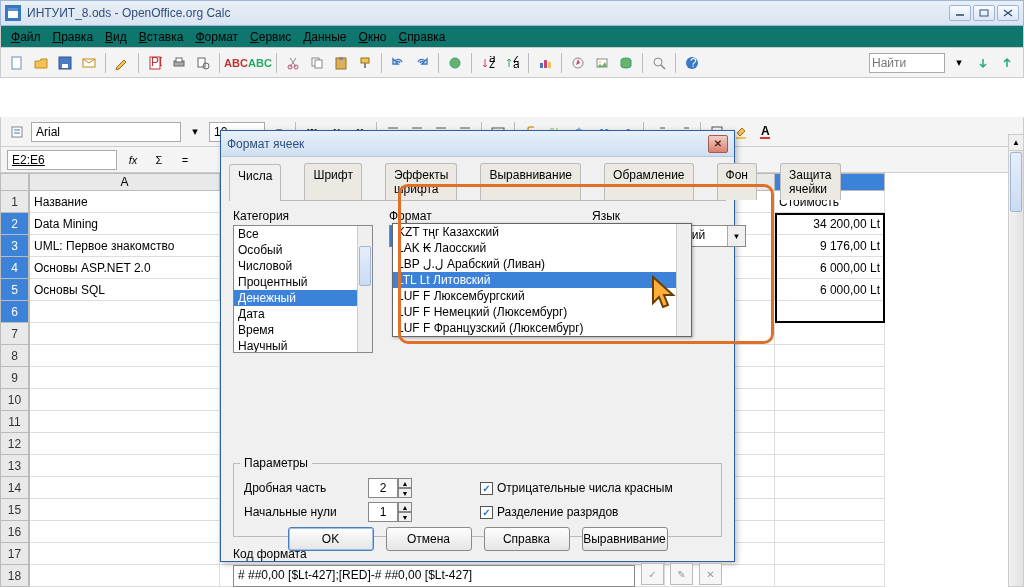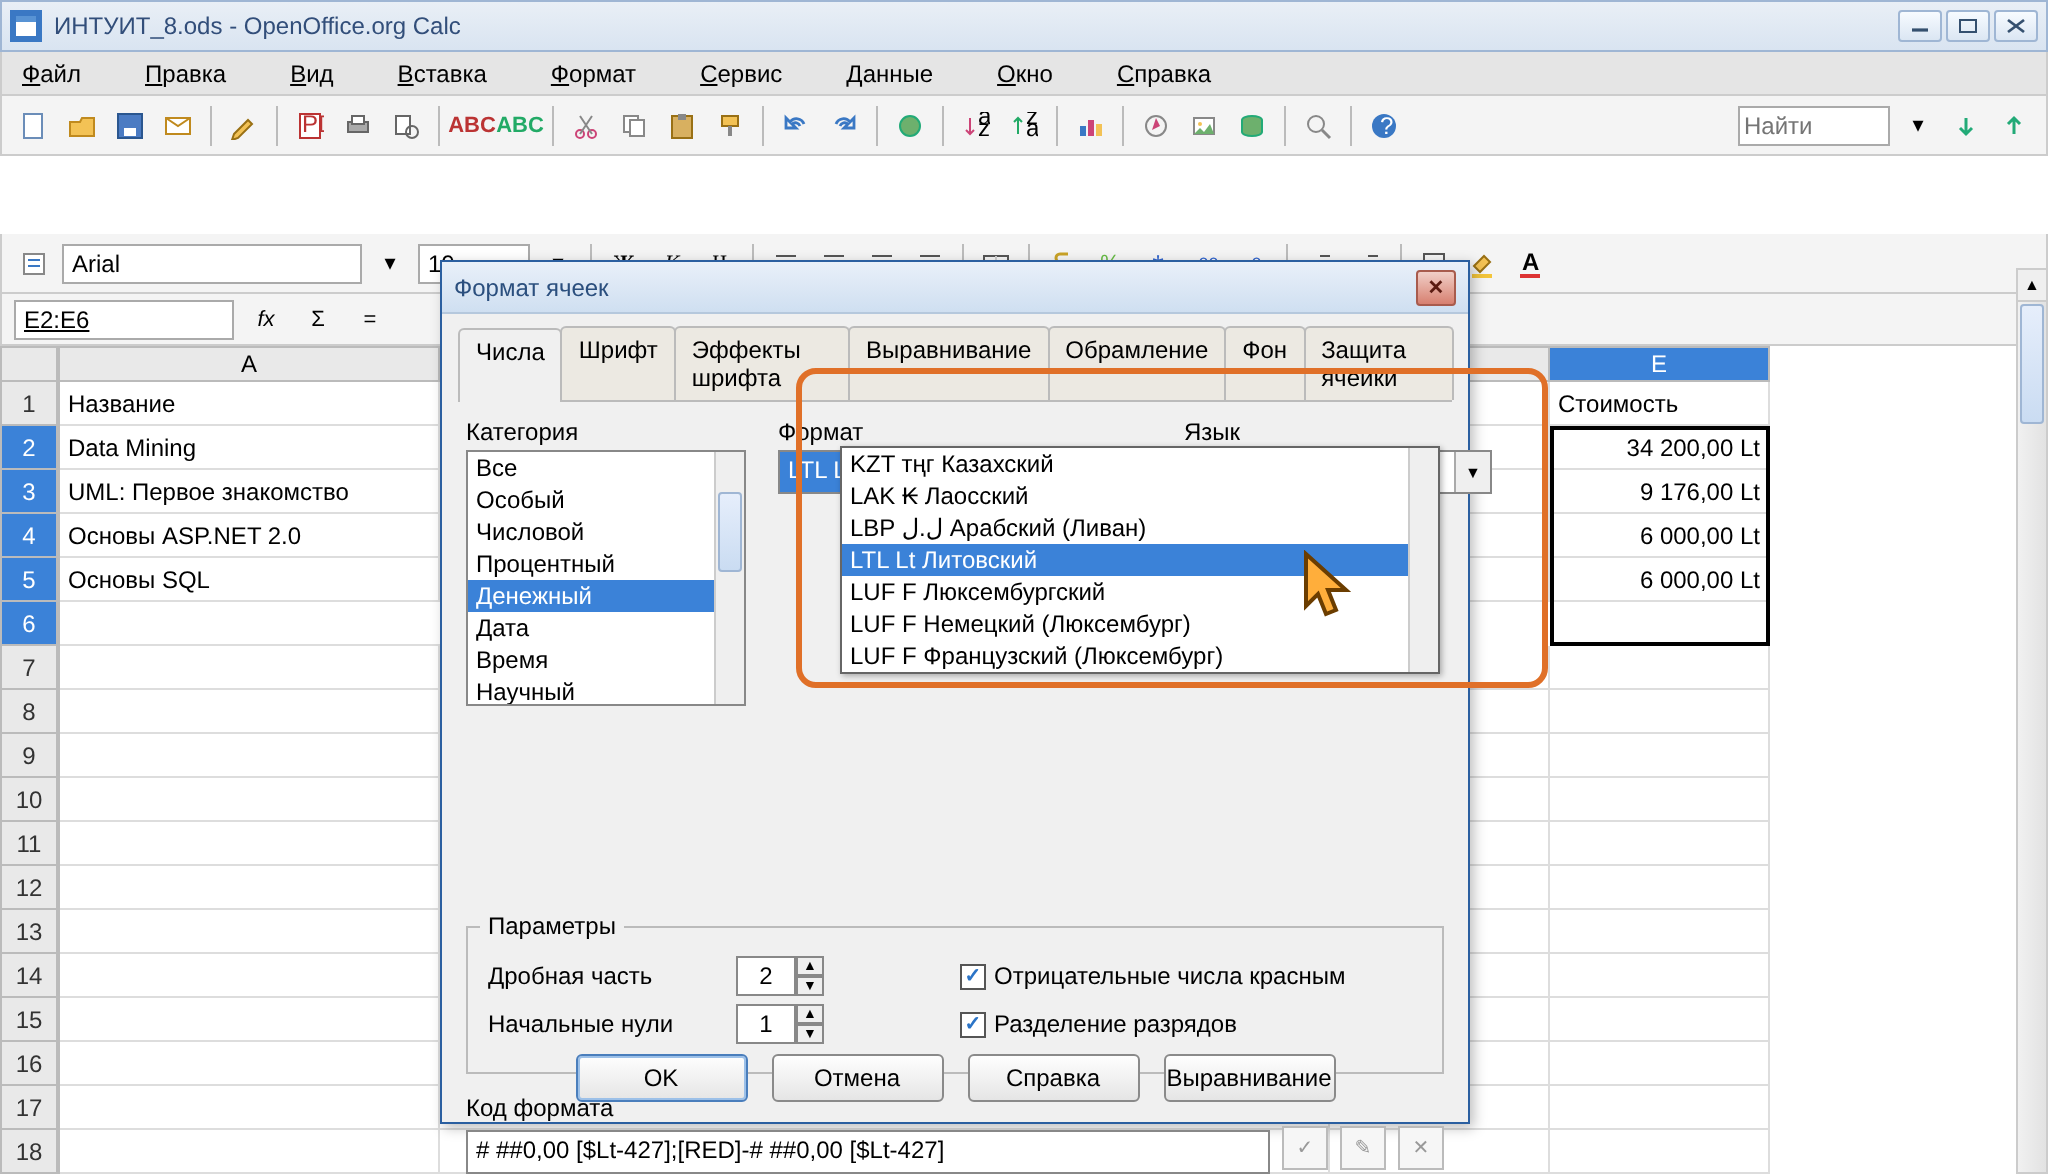--- a/index.html
+++ b/index.html
@@ -4,21 +4,21 @@
 <style>
 * { box-sizing: border-box; margin: 0; padding: 0; font-family: "Segoe UI", Tahoma, sans-serif; font-size: 12px; }
 body { background: #fff; width: 1024px; height: 587px; overflow: hidden; position: relative; }
 
 .titlebar { height: 26px; background: linear-gradient(#e9eff6,#d9e4f1); border: 1px solid #9fb6d4; display: flex; align-items: center; padding: 0 4px; }
 .titlebar .app-icon { width: 16px; height: 16px; margin-right: 6px; }
 .titlebar .title { flex: 1; color: #324e7a; font-size: 12px; }
 .titlebar .winbtns { display: flex; gap: 2px; }
 .winbtn { width: 22px; height: 16px; border: 1px solid #9fb6d4; background: linear-gradient(#f7fbff,#dbe6f3); border-radius: 2px; display:flex;align-items:center;justify-content:center; font-size:9px; color:#35506f;}
 
-.menubar { height: 22px; border: 1px solid #ccc; border-top: none; display: flex; align-items:center; padding: 0 4px; gap: 20px; background:#e5e5e5;}
+.menubar { height: 22px; border: 1px solid #ccc; border-top: none; display: flex; align-items:center; padding: 0 4px; gap: 0; background:#0f766e;}
 .menubar .mi { padding: 2px 6px; text-decoration: underline; text-decoration-color: transparent; }
 .menubar .mi:first-letter { text-decoration: underline; }
 
 .toolbar { height: 30px; border: 1px solid #ccc; border-top:none; display:flex; align-items:center; padding: 0 6px; gap:4px; background:#f4f4f4;}
 .tbtn { width:20px; height:20px; border:1px solid transparent; display:flex;align-items:center;justify-content:center; border-radius:2px; font-size:11px;}
 .tsep { width:1px; height:20px; background:#bbb; margin:0 2px;}
 .findbox { width:76px; height:20px; border:1px solid #aaa; background:#fff; padding:0 2px;}
 
 .fmtbar { height: 30px; border:1px solid #ccc; border-top:none; display:flex; align-items:center; padding:0 6px; gap:4px; background:#f4f4f4;margin-top:39px;}
 .fontname { width:150px; height:20px; border:1px solid #aaa; background:#fff; padding:0 4px;}
@@ -45,21 +45,21 @@
 
 .scrollv { position:absolute; right:0; top:134px; bottom:0; width:16px; border:1px solid #ccc; background:linear-gradient(90deg,#f1f1f1,#e2e2e2);}
 .scrollbtn{height:16px;border-bottom:1px solid #ccc;background:#efefef;display:flex;align-items:center;justify-content:center;font-size:8px;}
 .scrollthumb{position:absolute;left:1px;right:1px;top:17px;height:60px;background:linear-gradient(#e6eefb,#cadcf2);border:1px solid #9fb6d4;border-radius:2px;}
 
 .dialog { position:absolute; left:220px; top:130px; width:515px; height:432px; border:1px solid #2b5fa0; background:#f0f0f0; box-shadow: 2px 2px 6px rgba(0,0,0,.25);}
 .dlg-title{height:26px;background:linear-gradient(#e9f0f9,#cfdff1);display:flex;align-items:center;padding:0 6px;border-bottom:1px solid #b5c8dd;}
 .dlg-title .t{flex:1;color:#2b4f7e;}
 .dlg-close{width:20px;height:18px;background:linear-gradient(#f1cfc8,#d78070);border:1px solid #a85b4d;border-radius:2px;display:flex;align-items:center;justify-content:center;color:#5b1b12;font-weight:bold;font-size:10px;}
 
-.tabs{display:flex;margin:6px 8px 0;border-bottom:1px solid #bbb;}
+.tabs{display:flex;margin:6px 8px 0;border-bottom:1px solid #bbb;gap:24px;}
 .tab{padding:4px 8px;border:1px solid #bbb;border-bottom:none;background:#ece9e2;margin-right:-1px;border-radius:3px 3px 0 0;}
 .tab.active{background:#f0f0f0;position:relative;top:1px;}
 
 .dlg-body{padding:8px 12px;}
 .row{display:flex;gap:16px;}
 .lbl{margin-bottom:2px;}
 .listbox{border:1px solid #888;background:#fff;height:128px;width:140px;overflow:hidden;position:relative;}
 .listbox .item{padding:1px 4px;}
 .listbox .item.sel{background:#3b82d8;color:#fff;}
 .listbox .sb{position:absolute;right:0;top:0;bottom:0;width:15px;border-left:1px solid #ccc;background:#efefef;}
@@ -67,21 +67,21 @@
 
 .combo{border:1px solid #888;background:#fff;height:22px;width:187px;display:flex;align-items:stretch;}
 .combo .cv{flex:1;padding:2px 4px;}
 .combo .cv.sel{background:#3b82d8;color:#fff;}
 .combo .cb{width:18px;border-left:1px solid #aaa;display:flex;align-items:center;justify-content:center;background:#efefef;font-size:8px;}
 
 .combolang{border:1px solid #888;background:#fff;height:22px;width:154px;display:flex;align-items:stretch;}
 .combolang .cv{flex:1;padding:2px 4px;}
 .combolang .cb{width:18px;border-left:1px solid #aaa;display:flex;align-items:center;justify-content:center;background:#efefef;font-size:8px;}
 
-.dropdown{position:absolute;border:1px solid #666;background:#fff;width:300px;left:420px;top:223px;box-shadow:1px 1px 3px rgba(0,0,0,.3);}
+.dropdown{position:absolute;border:1px solid #666;background:#fff;width:300px;left:392px;top:223px;box-shadow:1px 1px 3px rgba(0,0,0,.3);}
 .dropdown .ditem{padding:1px 4px;white-space:nowrap;}
 .dropdown .ditem.sel{background:#3b82d8;color:#fff;}
 .dropdown .sb{position:absolute;right:0;top:0;bottom:0;width:15px;border-left:1px solid #ccc;background:#efefef;}
 
 .highlightbox{position:absolute;border:3px solid #e07028;border-radius:10px;left:398px;top:184px;width:376px;height:160px;pointer-events:none;}
 .cursor{position:absolute;left:650px;top:275px;pointer-events:none;}
 
 .fieldset{border:1px solid #bbb;margin-top:10px;padding:10px;position:relative;}
 .fieldset .leg{position:absolute;top:-8px;left:6px;background:#f0f0f0;padding:0 4px;}
 .paramrow{display:flex;align-items:center;gap:14px;margin:4px 0;}

